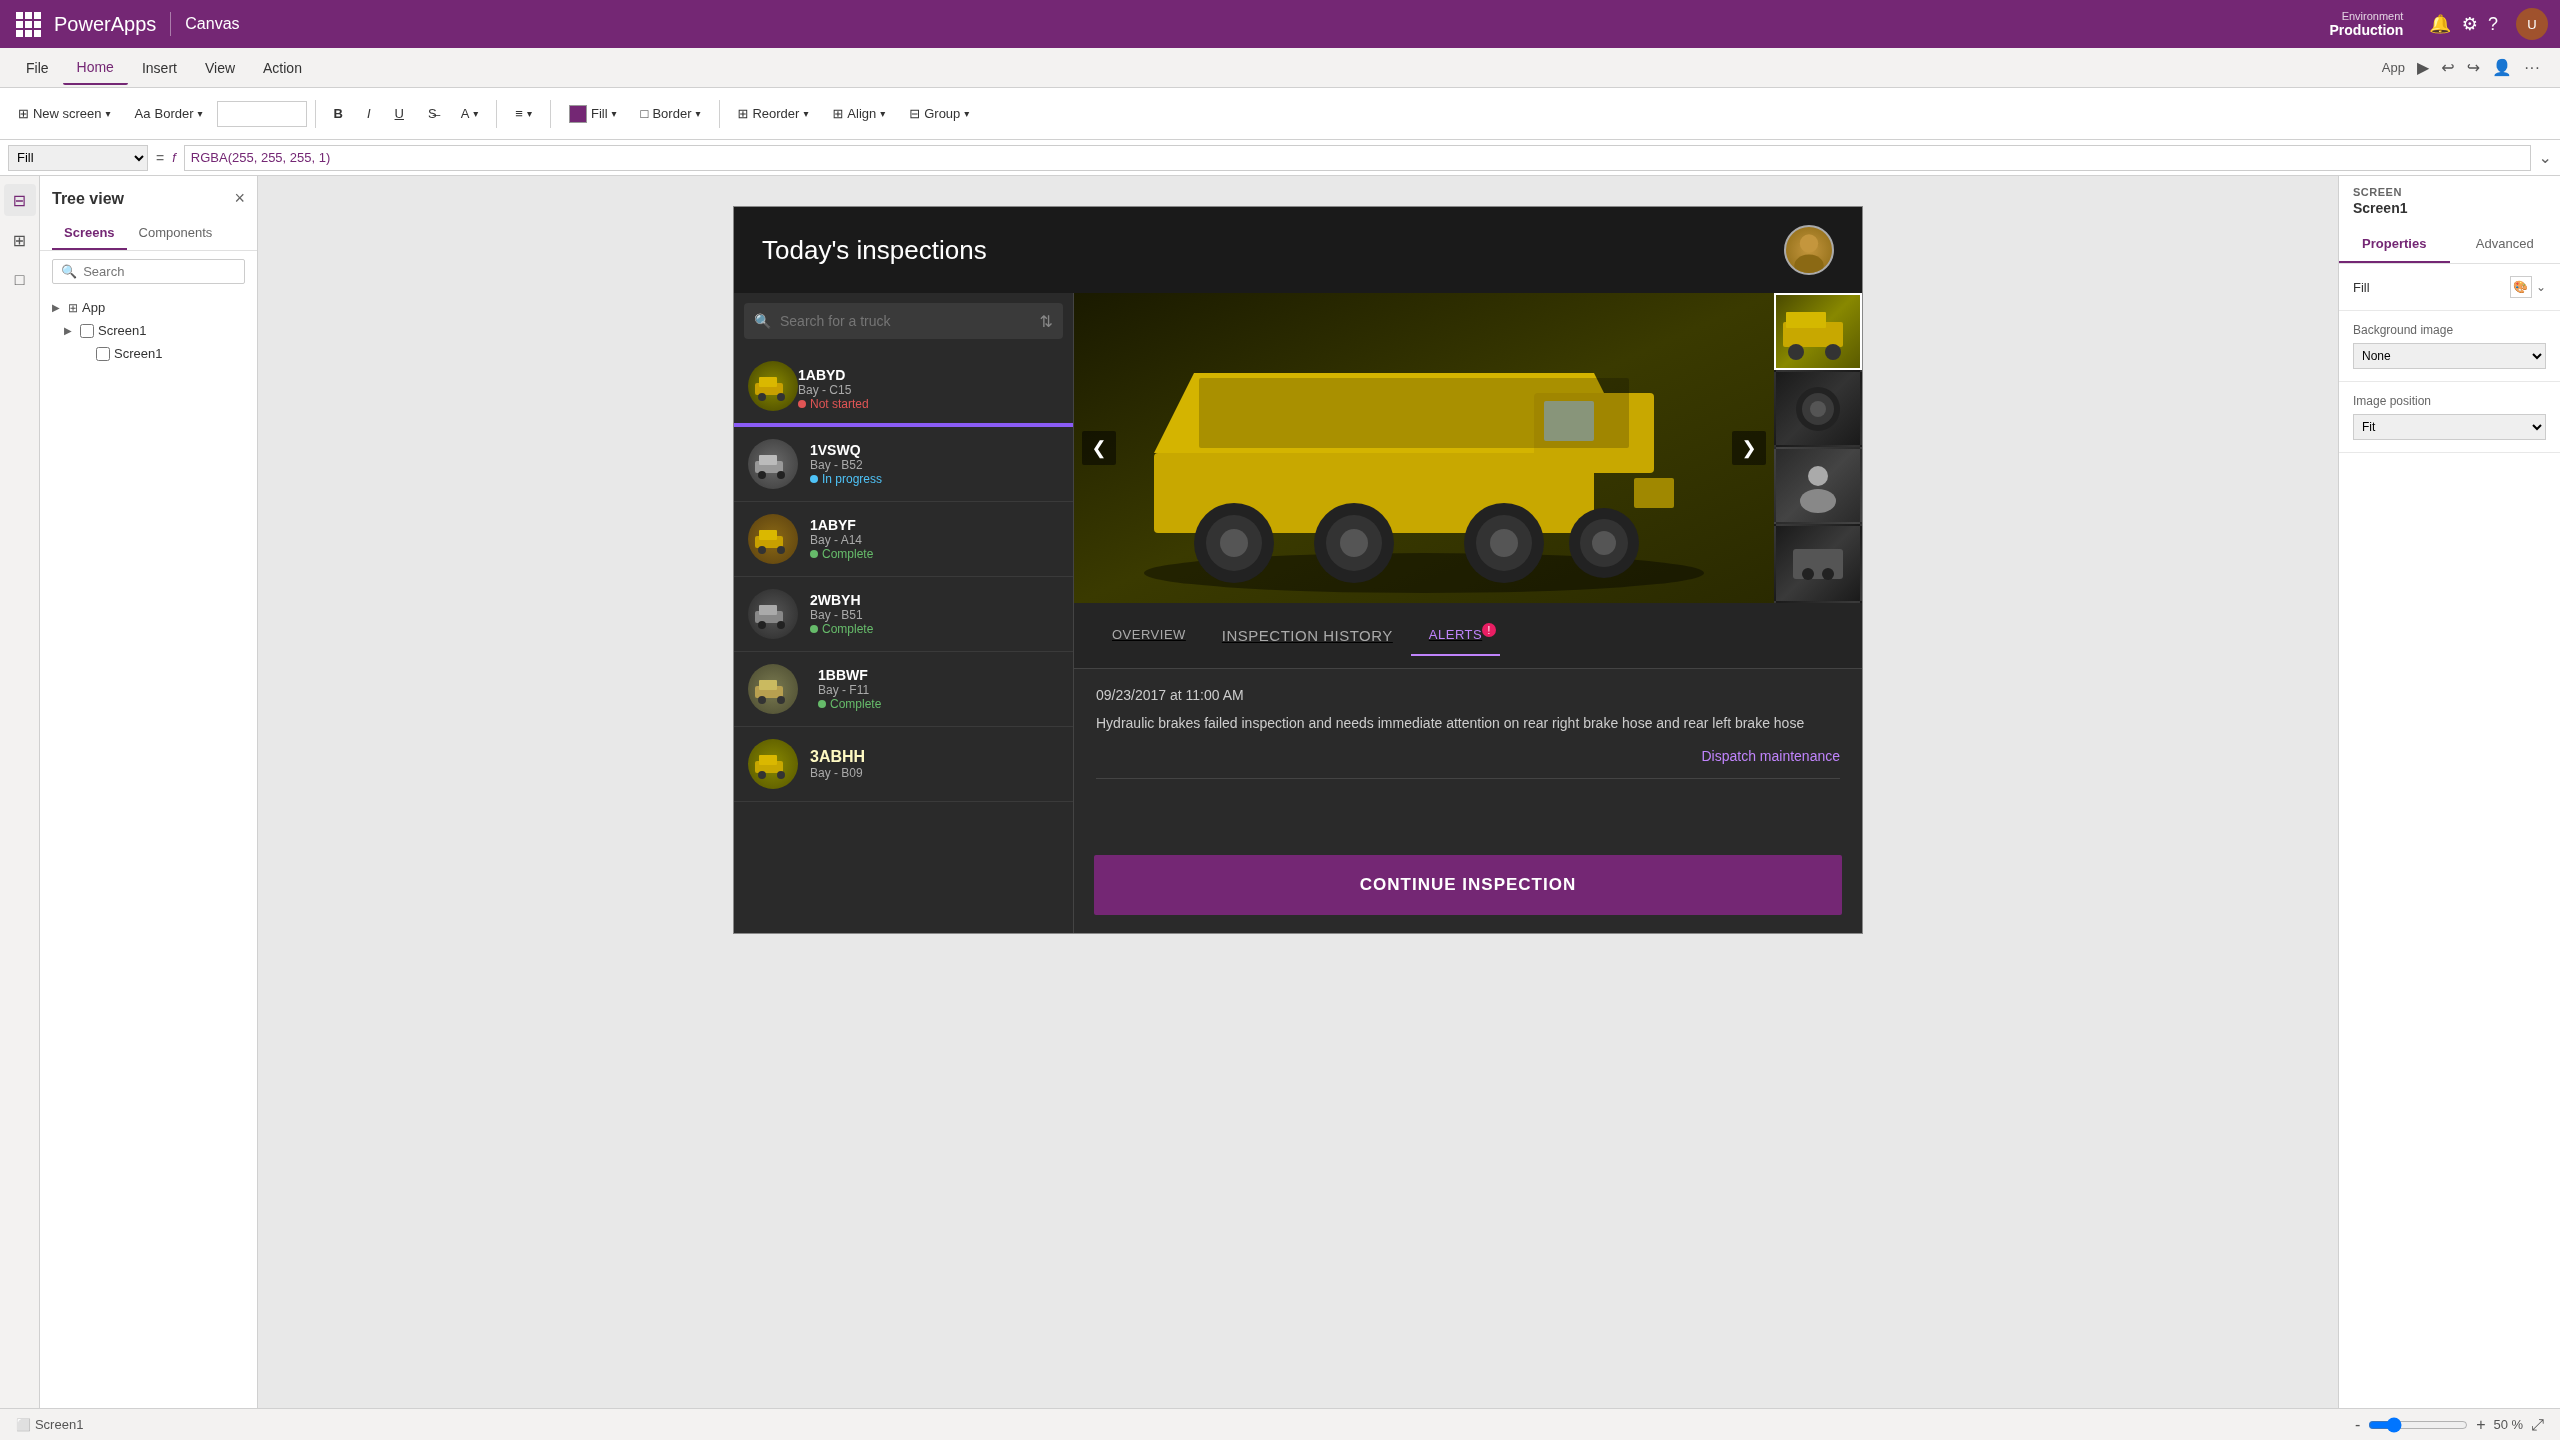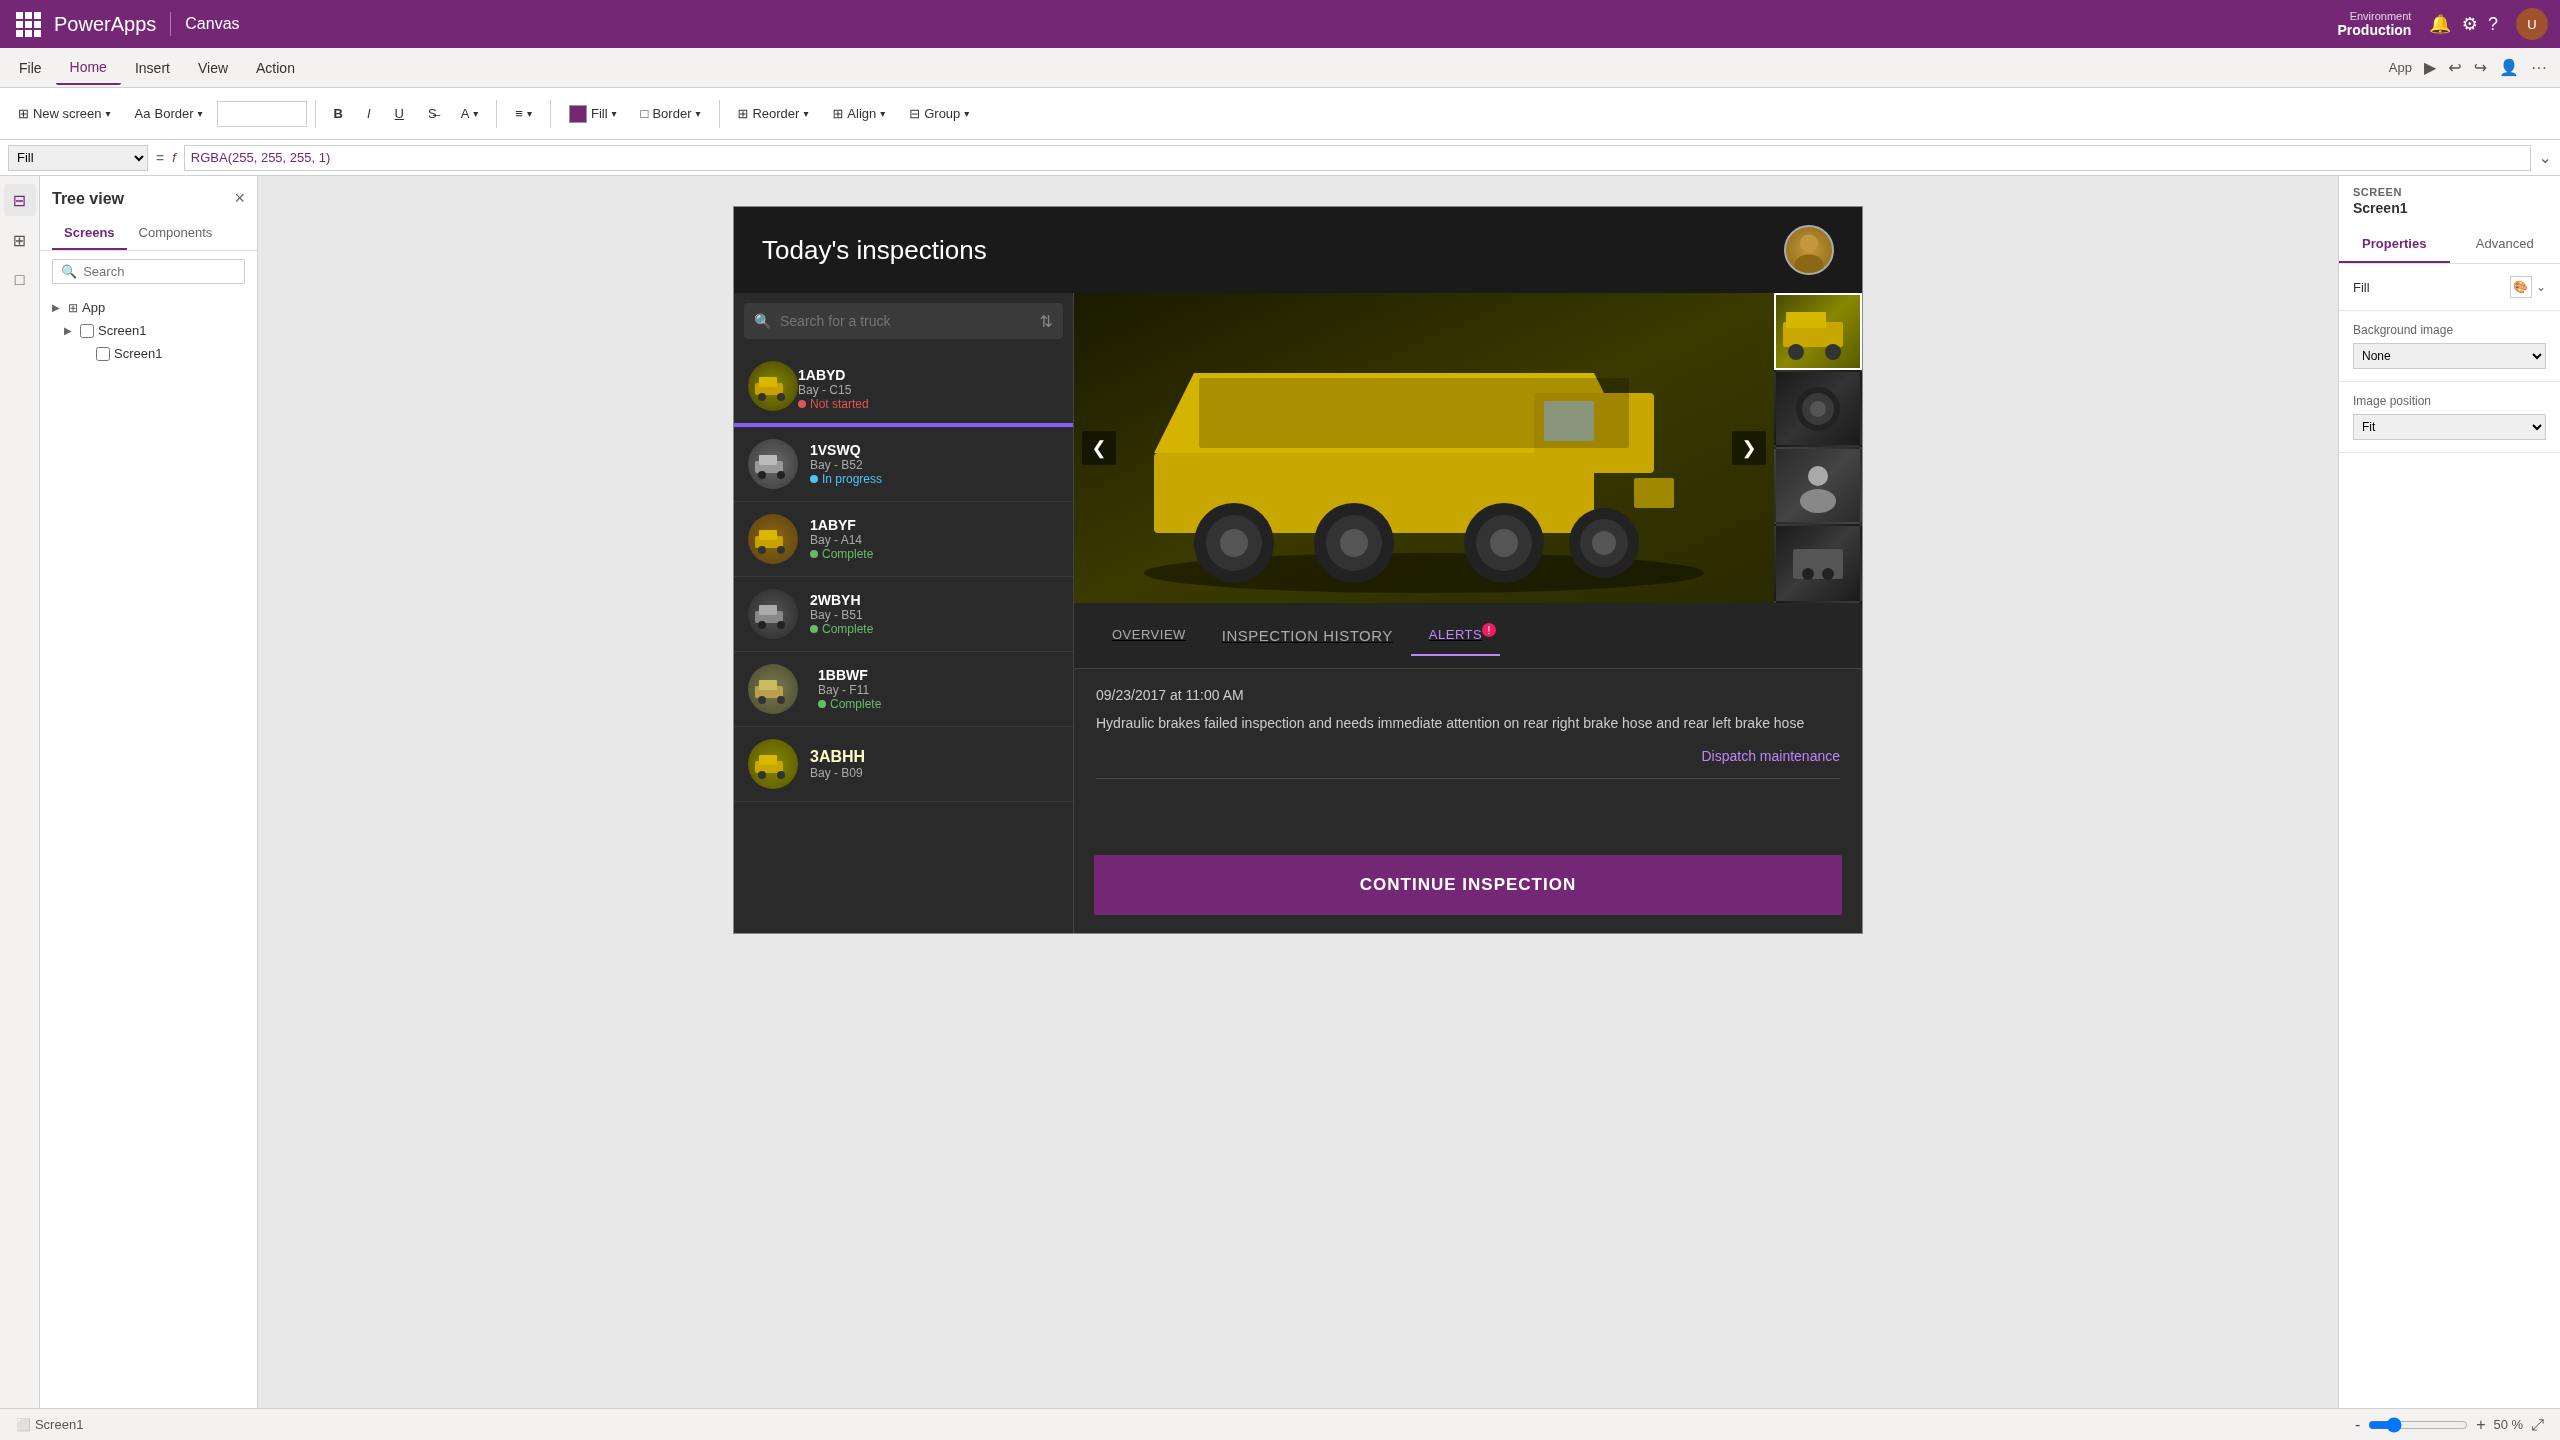--- a/index.html
+++ b/index.html
@@ -2,21 +2,21 @@
 <html><head>
   <meta charset="utf-8">
   <style>
     * { box-sizing: border-box; margin: 0; padding: 0; }
     body { font-family: 'Segoe UI', sans-serif; background: #e8e8e8; width: 2560px; height: 1440px; overflow: hidden; font-size: 14px; }
 
     
     #topbar { display: flex; align-items: center; background: #742774; height: 48px; padding: 0 12px; gap: 10px; }
 
     
-    #menubar { display: flex; align-items: center; background: #f3f2f1; height: 40px; padding: 0 5px; gap: 0; border-bottom: 1px solid #d0d0d0; }
+    #menubar { display: flex; align-items: center; background: #f3f2f1; height: 40px; padding: 0 12px; gap: 0; border-bottom: 1px solid #d0d0d0; }
     #menubar .menu-item { padding: 8px 14px; font-size: 14px; cursor: pointer; color: #333; border-radius: 2px; }
     #menubar .menu-item.active { color: #742774; border-bottom: 2px solid #742774; }
 
     
     #toolbar { display: flex; align-items: center; background: white; height: 52px; padding: 0 8px; gap: 4px; border-bottom: 1px solid #d0d0d0; }
     #toolbar .tb-btn { display: flex; align-items: center; gap: 4px; padding: 6px 10px; font-size: 13px; cursor: pointer; color: #333; border: none; background: none; border-radius: 2px; }
     #toolbar .tb-sep { width: 1px; height: 28px; background: #d0d0d0; margin: 0 4px; }
     .chevron { font-size: 10px; }
 
     
@@ -47,21 +47,21 @@
       <span style="display:block;width:7px;height:7px;background:white;"></span>
       <span style="display:block;width:7px;height:7px;background:white;"></span>
       <span style="display:block;width:7px;height:7px;background:white;"></span>
       <span style="display:block;width:7px;height:7px;background:white;"></span>
     </div>
   </div>
   <span style="color:white;font-size:20px;font-weight:300;">PowerApps</span>
   <div style="width:1px;height:24px;background:rgba(255,255,255,0.4);margin:0 4px;"></div>
   <span style="color:white;font-size:16px;">Canvas</span>
   <div style="flex:1;"></div>
-  <div style="text-align:right;margin-right:8px;">
+  <div style="text-align:right;margin-right:16px;">
     <div style="color:rgba(255,255,255,0.8);font-size:11px;">Environment</div>
     <div style="color:white;font-size:14px;font-weight:600;">Production</div>
   </div>
   <button style="background:none;border:none;color:white;font-size:18px;cursor:pointer;">🔔</button>
   <button style="background:none;border:none;color:white;font-size:18px;cursor:pointer;">⚙</button>
   <button style="background:none;border:none;color:white;font-size:18px;cursor:pointer;">?</button>
   <div style="width:32px;height:32px;border-radius:50%;background:#a0522d;display:flex;align-items:center;justify-content:center;color:white;font-size:13px;cursor:pointer;margin-left:8px;">U</div>
 </div>
 
 <div id="menubar">

